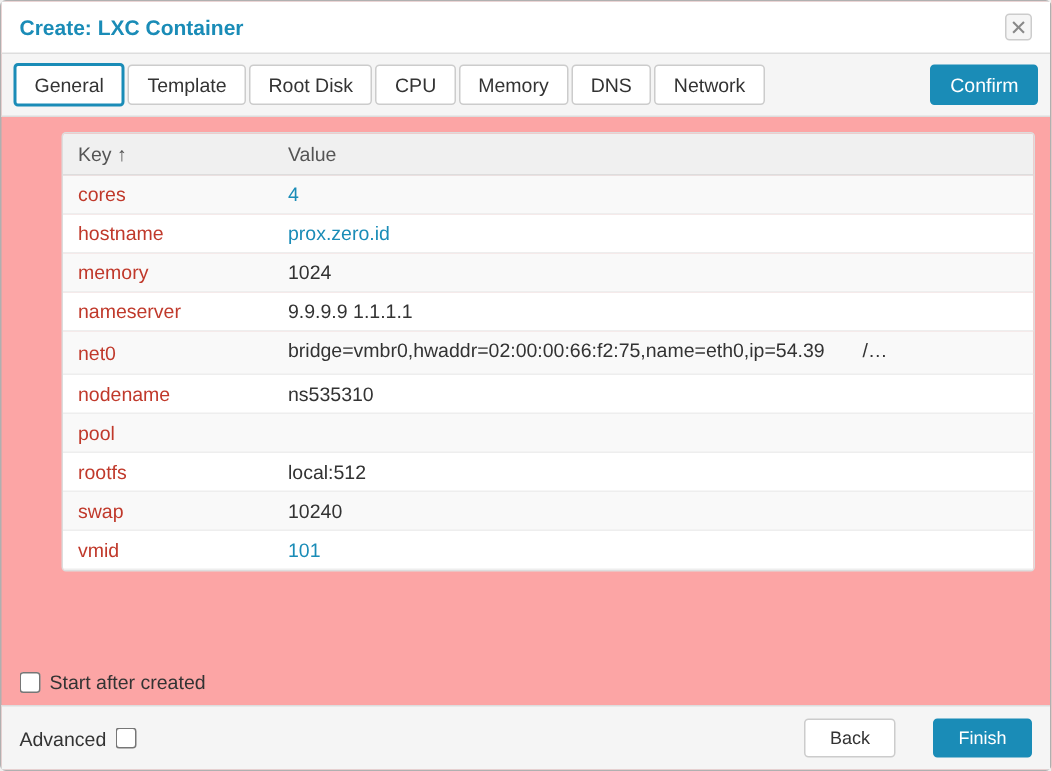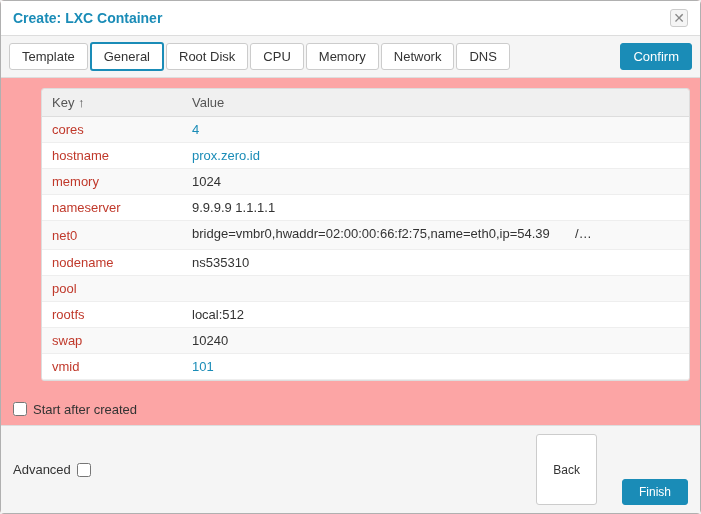--- a/index.html
+++ b/index.html
@@ -123,20 +123,21 @@
     td.value.link {
       color: #1a8cb7;
     }
     .footer-area {
       padding: 8px 12px;
       display: flex;
       align-items: center;
     }
     .start-after {
       display: flex;
+      align-items: center;
       gap: 6px;
       color: #333;
       font-size: 13px;
     }
     .start-after input[type=checkbox] {
       width: 14px;
       height: 14px;
     }
     .bottom-bar {
       display: flex;
@@ -164,48 +165,47 @@
       border-radius: 3px;
       cursor: pointer;
       font-size: 12px;
       background: #fff;
       color: #333;
     }
     .btn-primary {
       background: #1a8cb7;
       color: #fff;
       border-color: #1a8cb7;
-      margin-top: 45px;
     }
     .truncated {
       max-width: 400px;
       overflow: hidden;
       text-overflow: ellipsis;
       white-space: nowrap;
       display: inline-block;
     }
   </style>
 </head>
 <body>
 
 <div class="dialog">
 
   <div class="dialog-header">
     <span class="dialog-title">Create: LXC Container</span>
     <div class="close-btn">✕</div>
   </div>
 
   <div class="tab-bar">
+    <div class="tab general-active-box">General</div>
     <div class="tab">Template</div>
-    <div class="tab general-active-box">General</div>
     <div class="tab">Root Disk</div>
     <div class="tab">CPU</div>
     <div class="tab">Memory</div>
+    <div class="tab">DNS</div>
     <div class="tab">Network</div>
-    <div class="tab">DNS</div>
     <div class="tab confirm">Confirm</div>
   </div>
 
   <div class="content">
     <div class="table-container">
       <table>
         <thead>
           <tr>
             <th>Key ↑</th>
             <th>Value</th>

